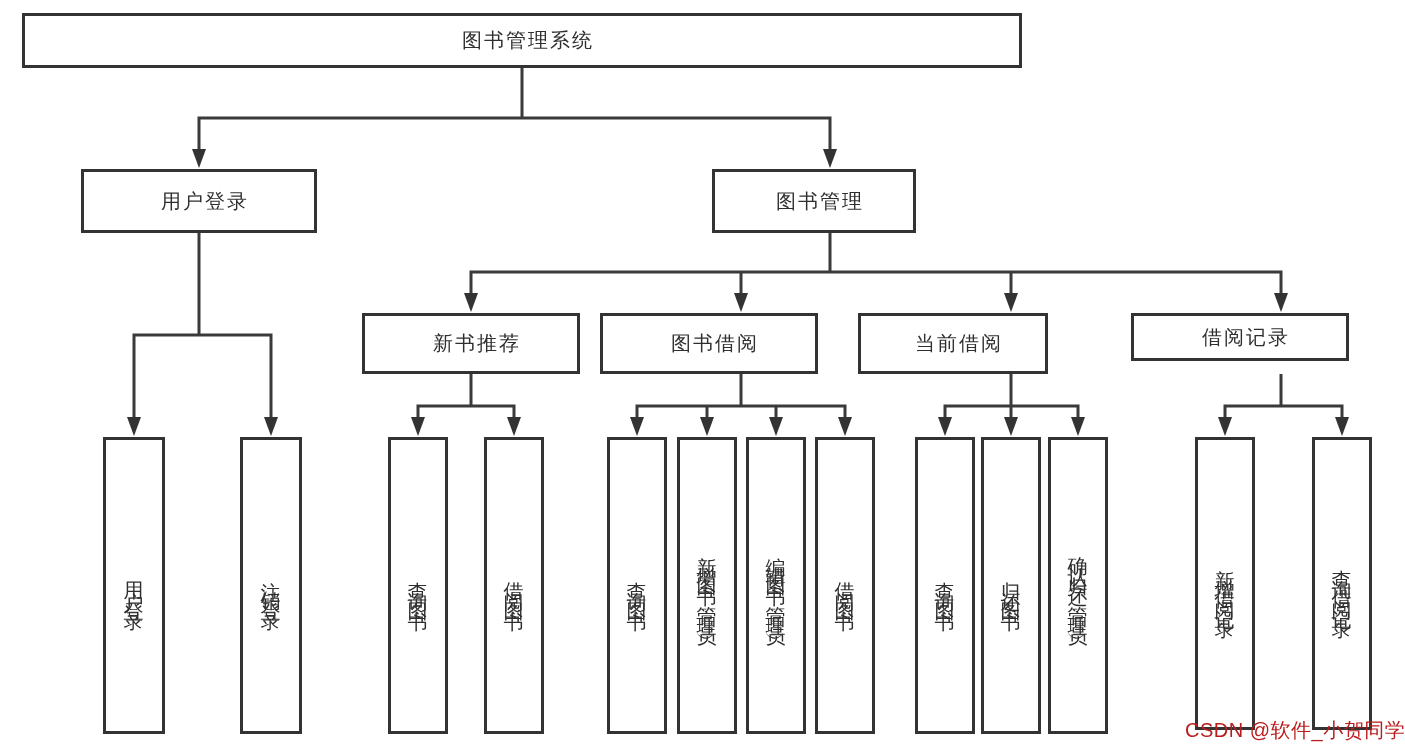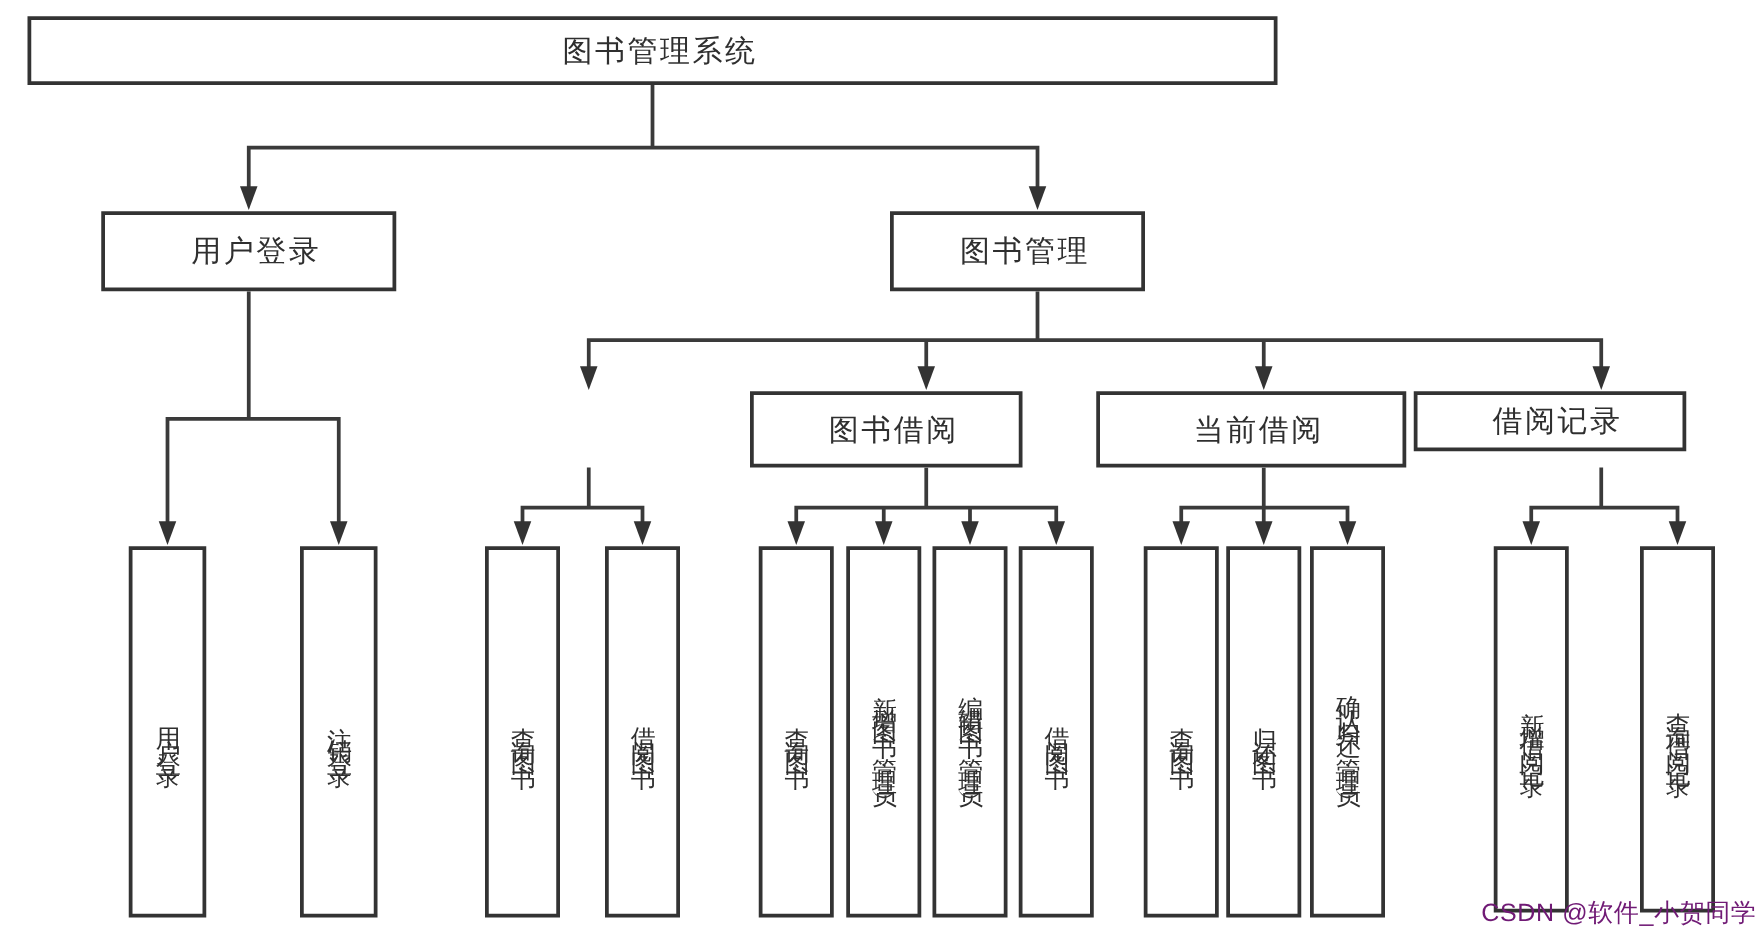--- a/index.html
+++ b/index.html
@@ -18,38 +18,38 @@
     box-sizing:border-box;
     background:#ffffff;
     border:3px solid #333333;
     color:#2f2f2f;
     display:flex;
     align-items:center;
     justify-content:center;
     z-index:1;
   }
   .hbox {
-    font-size:24px;
+    font-size:20px;
     letter-spacing:2px;
     white-space:nowrap;
     padding-left:12px;
   }
   .leaf span {
     writing-mode:vertical-rl;
     text-orientation:mixed;
     font-size:20px;
     letter-spacing:10px;
     line-height:1;
   }
   .watermark {
     position:absolute;
     left:1185px; top:717px;
     font-size:20px;
     letter-spacing:0.5px;
-    color:#701a75;
+    color:#b91c1c;
     z-index:2;
     white-space:nowrap;
   }
 </style>
 </head>
 <body>
 
 <div class="canvas">
 
   <svg class="connectors" width="1405" height="747" viewBox="0 0 1405 747">
@@ -82,22 +82,23 @@
       <polygon points="1218,417 1232,417 1225,436"></polygon>
       <polygon points="1335,417 1349,417 1342,436"></polygon>
     </g>
   </svg>
 
   <div class="node hbox" style="left:22px;top:13px;width:1000px;height:55px">图书管理系统</div>
 
   <div class="node hbox" style="left:81px;top:169px;width:236px;height:64px">用户登录</div>
   <div class="node hbox" style="left:712px;top:169px;width:204px;height:64px">图书管理</div>
 
+  <div class="node hbox" style="left:362px;top:313px;width:218px;height:61px">新书推荐</div>
   <div class="node hbox" style="left:600px;top:313px;width:218px;height:61px">图书借阅</div>
-  <div class="node hbox" style="left:877px;top:313px;width:248px;height:61px">当前借阅</div>
+  <div class="node hbox" style="left:858px;top:313px;width:190px;height:61px">当前借阅</div>
   <div class="node hbox" style="left:1131px;top:313px;width:218px;height:48px">借阅记录</div>
 
   <div class="node leaf" style="left:103px;top:437px;width:62px;height:297px">
     <span>用户登录</span>
   </div>
   <div class="node leaf" style="left:240px;top:437px;width:62px;height:297px">
     <span>注销登录</span>
   </div>
 
   <div class="node leaf" style="left:388px;top:437px;width:60px;height:297px">

